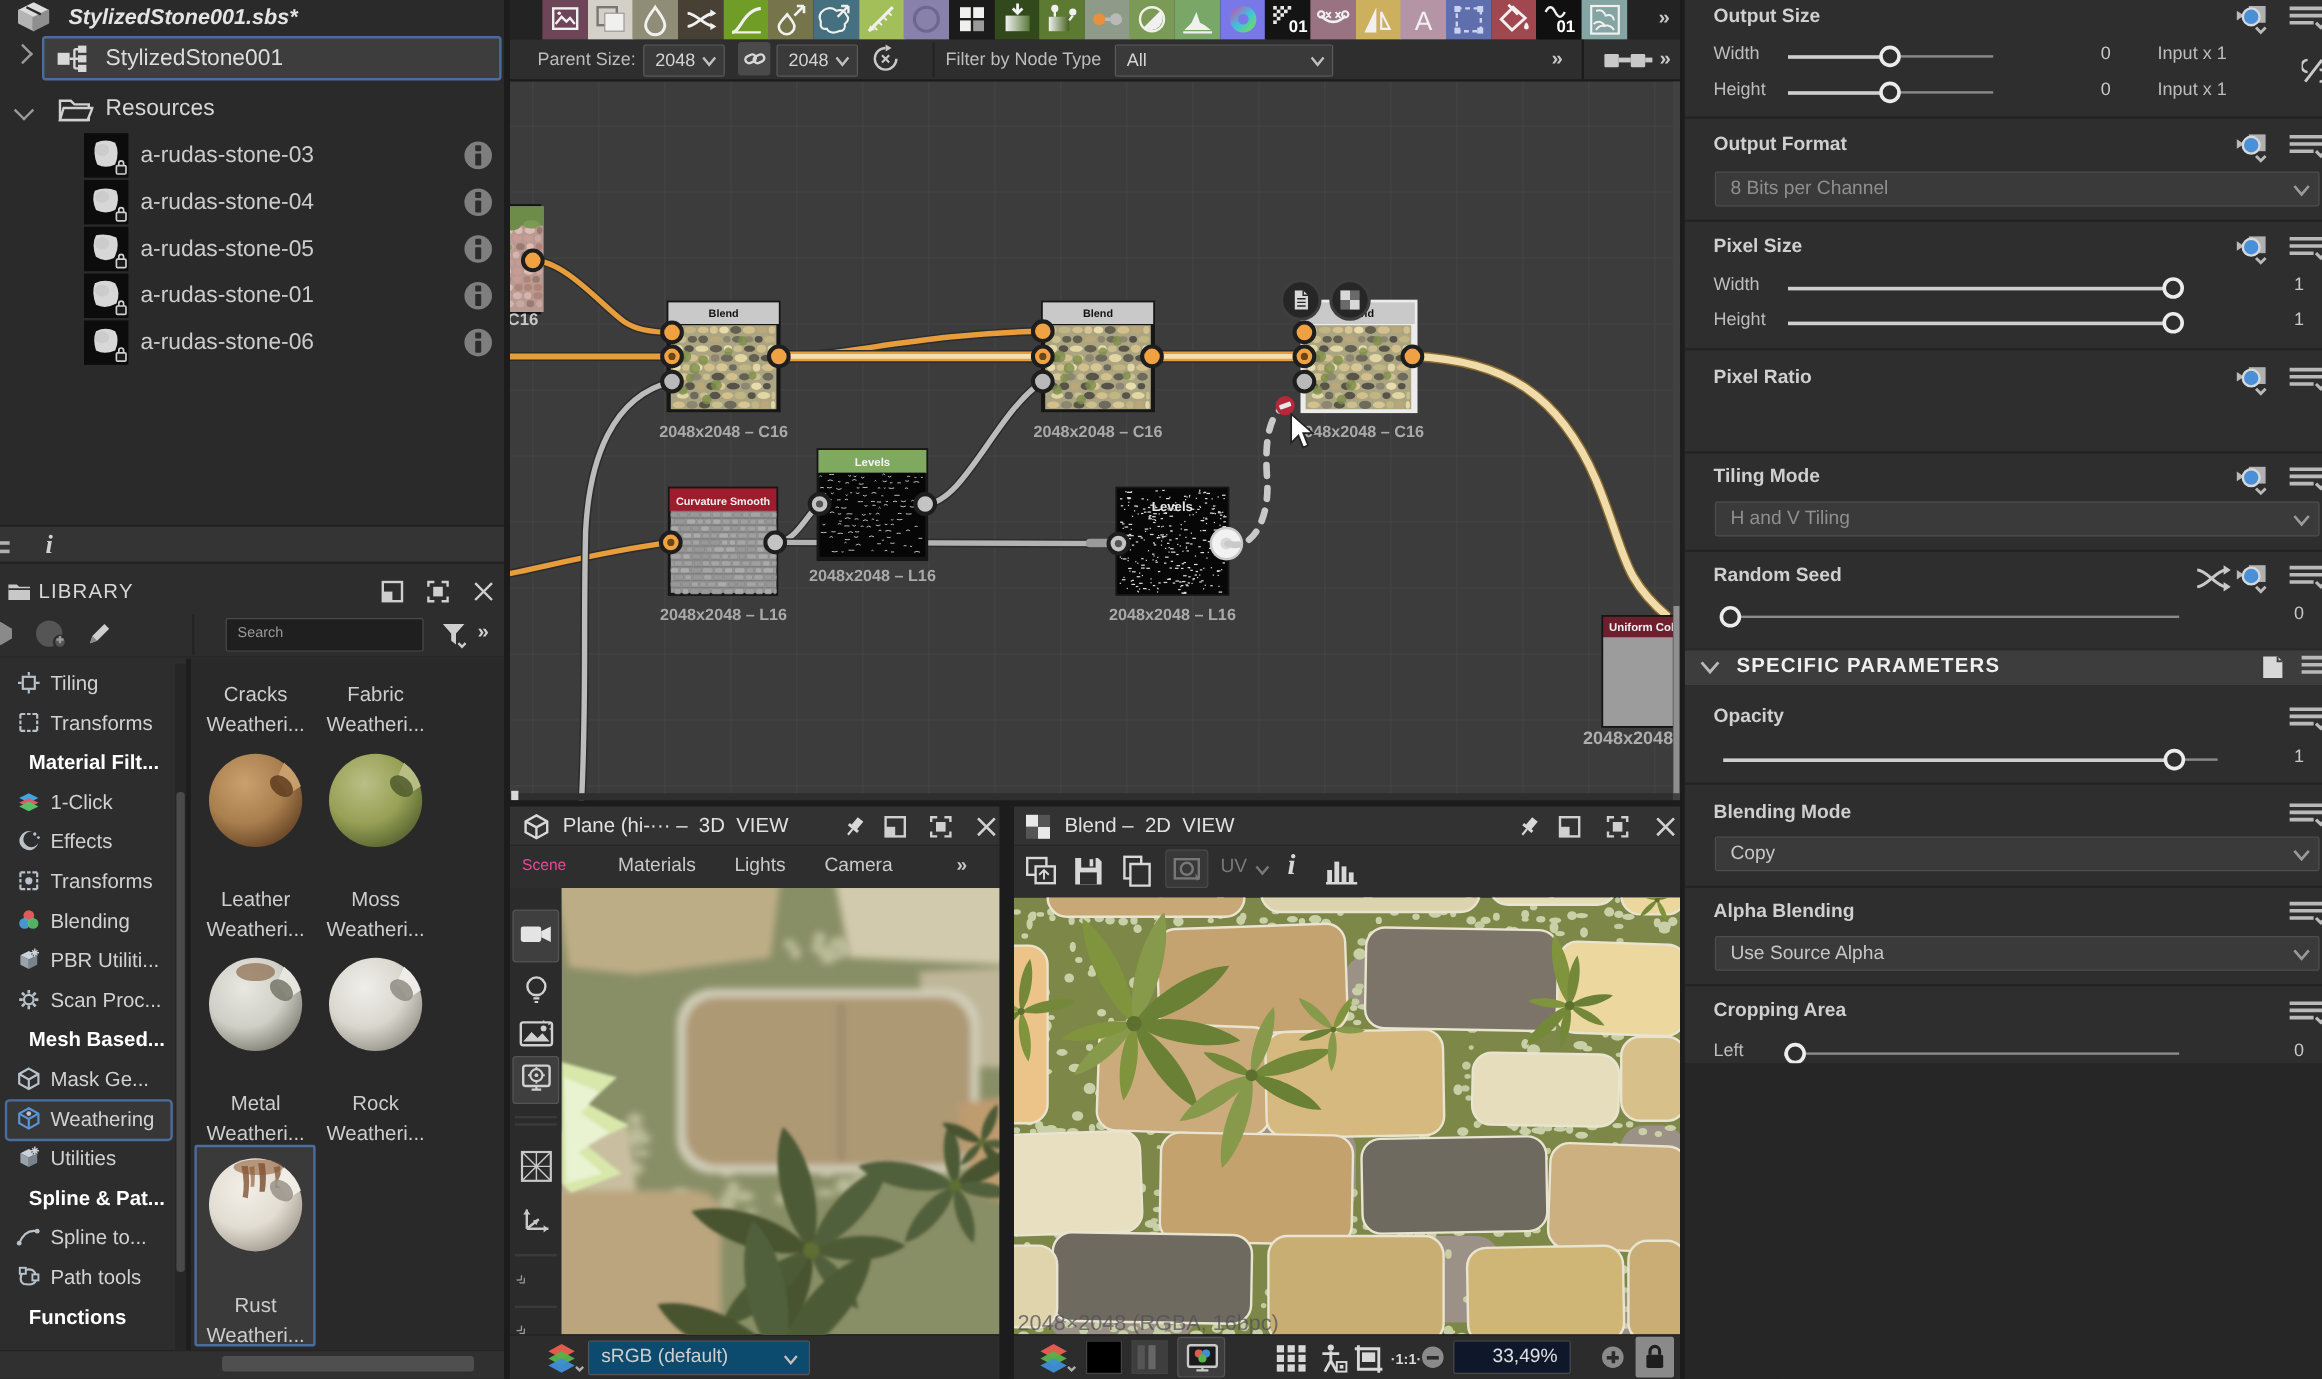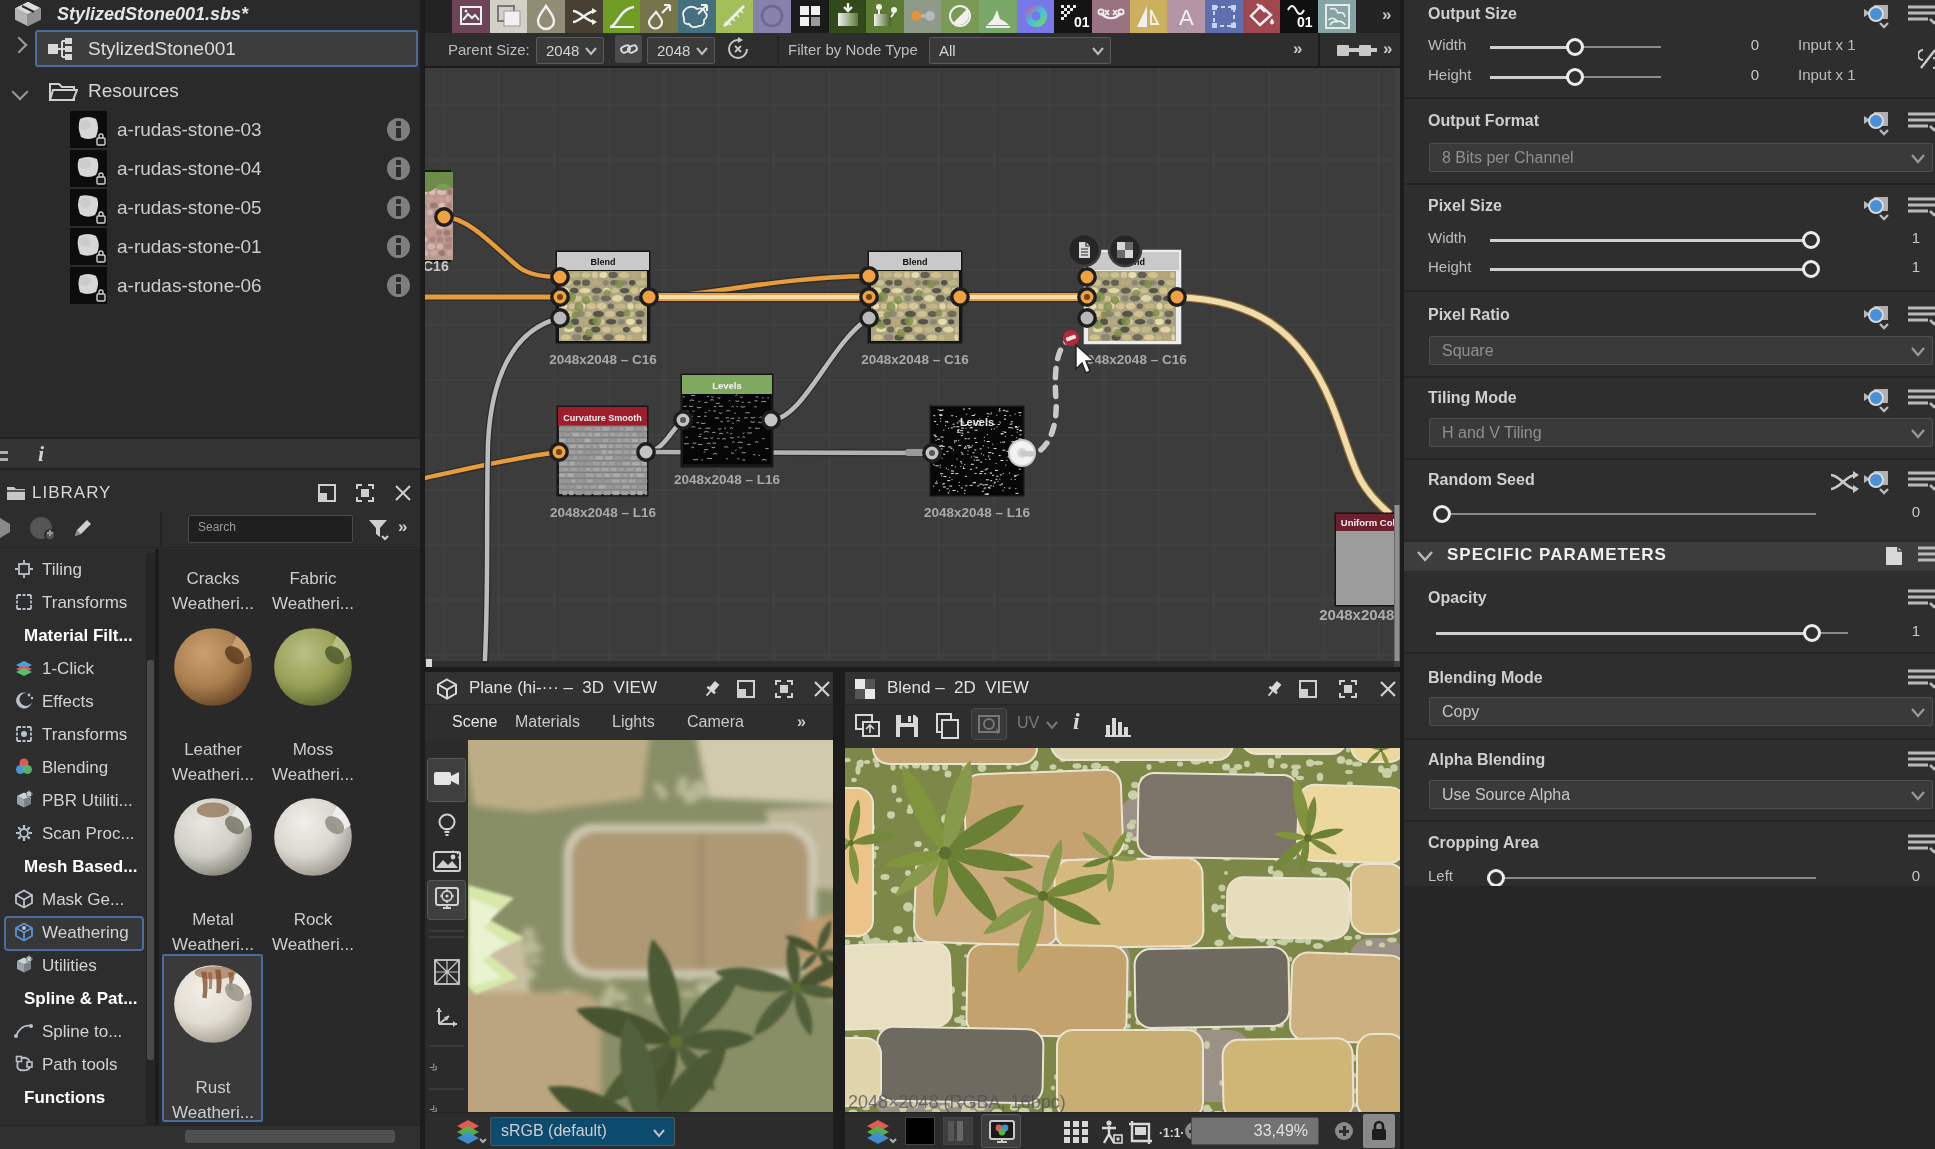--- a/index.html
+++ b/index.html
@@ -1408,21 +1408,21 @@
       </svg>
       <svg class="abs" style="left:348px;top:6px" width="22" height="22" viewBox="0 0 22 22">
         <path d="M3 7 V3 H8 M14 3 H19 V7 M19 15 V19 H14 M8 19 H3 V15" fill="none" stroke="#d0d0d0" stroke-width="2"></path>
         <rect x="7" y="7" width="8" height="8" fill="#d0d0d0"></rect>
       </svg>
       <svg class="abs" style="left:386px;top:6px" width="22" height="22" viewBox="0 0 22 22">
         <path d="M4 4 L18 18 M18 4 L4 18" stroke="#d0d0d0" stroke-width="2.2"></path>
       </svg>
     </div>
     <div class="abs" style="left:0;top:34px;width:408px;height:34px;background:#2e2e2e">
-      <div class="abs" style="left:27px;top:7px;font-size:16px;color:#e5e5e5">Scene</div>
+      <div class="abs" style="left:10px;top:7px;font-size:13px;color:#ec4899">Scene</div>
       <div class="abs" style="left:90px;top:7px;font-size:16px;color:#c9c9c9">Materials</div>
       <div class="abs" style="left:187px;top:7px;font-size:16px;color:#c9c9c9">Lights</div>
       <div class="abs" style="left:262px;top:7px;font-size:16px;color:#c9c9c9">Camera</div>
       <div class="abs" style="left:372px;top:7px;font-size:16px;color:#c9c9c9;font-weight:bold">»</div>
     </div>
     <div class="abs" style="left:0;top:68px;width:43px;height:372px;background:#2b2b2b">
       <div class="abs" style="left:2px;top:18px;width:39px;height:44px;background:#3f3f3f;border:1px solid #555;border-radius:3px"></div>
       <svg class="abs" style="left:8px;top:28px" width="28" height="22" viewBox="0 0 28 22">
         <rect x="1" y="4" width="17" height="13" rx="2" fill="#e4e4e4"></rect>
         <path d="M18 8 L26 4 V17 L18 13 Z" fill="#e4e4e4"></path>
@@ -2347,21 +2347,21 @@
       <svg class="abs" style="left:282px;top:6px" width="28" height="26" viewBox="0 0 28 26">
         <path d="M5 2 V22 H25" fill="none" stroke="#d8d8d8" stroke-width="2.4"></path>
         <path d="M2 5 H22 V25" fill="none" stroke="#d8d8d8" stroke-width="2.4"></path>
         <rect x="8" y="8" width="11" height="8" fill="#d8d8d8"></rect>
       </svg>
       <svg class="abs" style="left:310px;top:8px" width="30" height="22" viewBox="0 0 30 22">
         <text x="4" y="16" font-size="12" font-weight="bold" fill="#d8d8d8" font-family="Liberation Sans">·1:1·</text>
       </svg>
       <div class="abs" style="left:340px;top:9px;width:18px;height:18px;border-radius:50%;background:#8a8a8a"></div>
       <div class="abs" style="left:344px;top:16.5px;width:10px;height:3px;background:#2c2c2c"></div>
-      <div class="abs" style="left:346px;top:4px;width:128px;height:28px;background:#737373;border:1px solid #4a4a4a;border-radius:2px">
+      <div class="abs" style="left:366px;top:4px;width:98px;height:28px;background:#0f172a;border:1px solid #4a4a4a;border-radius:2px">
         <div style="margin:4px 10px 0 0;font-size:16px;color:#e0e0e0;text-align:right">33,49%</div>
       </div>
       <div class="abs" style="left:490px;top:9px;width:18px;height:18px;border-radius:50%;background:#8a8a8a"></div>
       <div class="abs" style="left:494px;top:16.5px;width:10px;height:3px;background:#2c2c2c"></div>
       <div class="abs" style="left:497.5px;top:13px;width:3px;height:10px;background:#2c2c2c"></div>
       <div class="abs" style="left:518px;top:1px;width:32px;height:34px;background:#8a8a8a;border-radius:2px"></div>
       <svg class="abs" style="left:525px;top:7px" width="18" height="22" viewBox="0 0 18 22">
         <rect x="2" y="9" width="14" height="11" rx="1.5" fill="#1e1e1e"></rect>
         <path d="M5 9 V6 a4 4 0 0 1 8 0 V9" fill="none" stroke="#1e1e1e" stroke-width="2.6"></path>
       </svg>
@@ -2442,26 +2442,20 @@
     <svg class="abs" style="left:458px;top:304px" width="30" height="28" viewBox="0 0 30 28">
       <path d="M2 6 l6 4 l-6 4 Z" fill="#b9b9b9"></path>
       <rect x="12" y="2" width="14" height="14" fill="#b0b0b0"></rect>
       <circle cx="14" cy="11" r="7" fill="#4a90d9" stroke="#d8d8d8" stroke-width="2"></circle>
       <path d="M18 20 l4 4 l4 -4" stroke="#b9b9b9" stroke-width="2.4" fill="none"></path>
     </svg>
     <svg class="abs" style="left:502px;top:304px" width="34" height="28" viewBox="0 0 34 28">
       <path d="M2 4 H30 M2 10 H30 M2 16 H22" stroke="#b9b9b9" stroke-width="3"></path>
       <path d="M24 16 l4 4 l4 -4" stroke="#b9b9b9" stroke-width="2.6" fill="none"></path>
     </svg>
-    <div class="abs" style="left:25px;top:336px;width:504px;height:29px;background:#3a3a3a;border:1px solid #4e4e4e;border-radius:2px">
-      <div style="margin:5px 0 0 12px;font-size:16px;color:#8f8f8f">Square</div>
-      <svg class="abs" style="right:6px;top:9px" width="16" height="12">
-        <path d="M2 2 L8 9 L14 2" stroke="#9a9a9a" stroke-width="2.2" fill="none"></path>
-      </svg>
-    </div>
     <div class="abs" style="left:0;top:376px;width:531px;height:2px;background:#232323"></div>
     <div class="abs" style="left:24px;top:389px;font-size:16px;font-weight:bold;color:#cfcfcf">Tiling Mode</div>
     <svg class="abs" style="left:458px;top:387px" width="30" height="28" viewBox="0 0 30 28">
       <path d="M2 6 l6 4 l-6 4 Z" fill="#b9b9b9"></path>
       <rect x="12" y="2" width="14" height="14" fill="#b0b0b0"></rect>
       <circle cx="14" cy="11" r="7" fill="#4a90d9" stroke="#d8d8d8" stroke-width="2"></circle>
       <path d="M18 20 l4 4 l4 -4" stroke="#b9b9b9" stroke-width="2.4" fill="none"></path>
     </svg>
     <svg class="abs" style="left:502px;top:387px" width="34" height="28" viewBox="0 0 34 28">
       <path d="M2 4 H30 M2 10 H30 M2 16 H22" stroke="#b9b9b9" stroke-width="3"></path>

